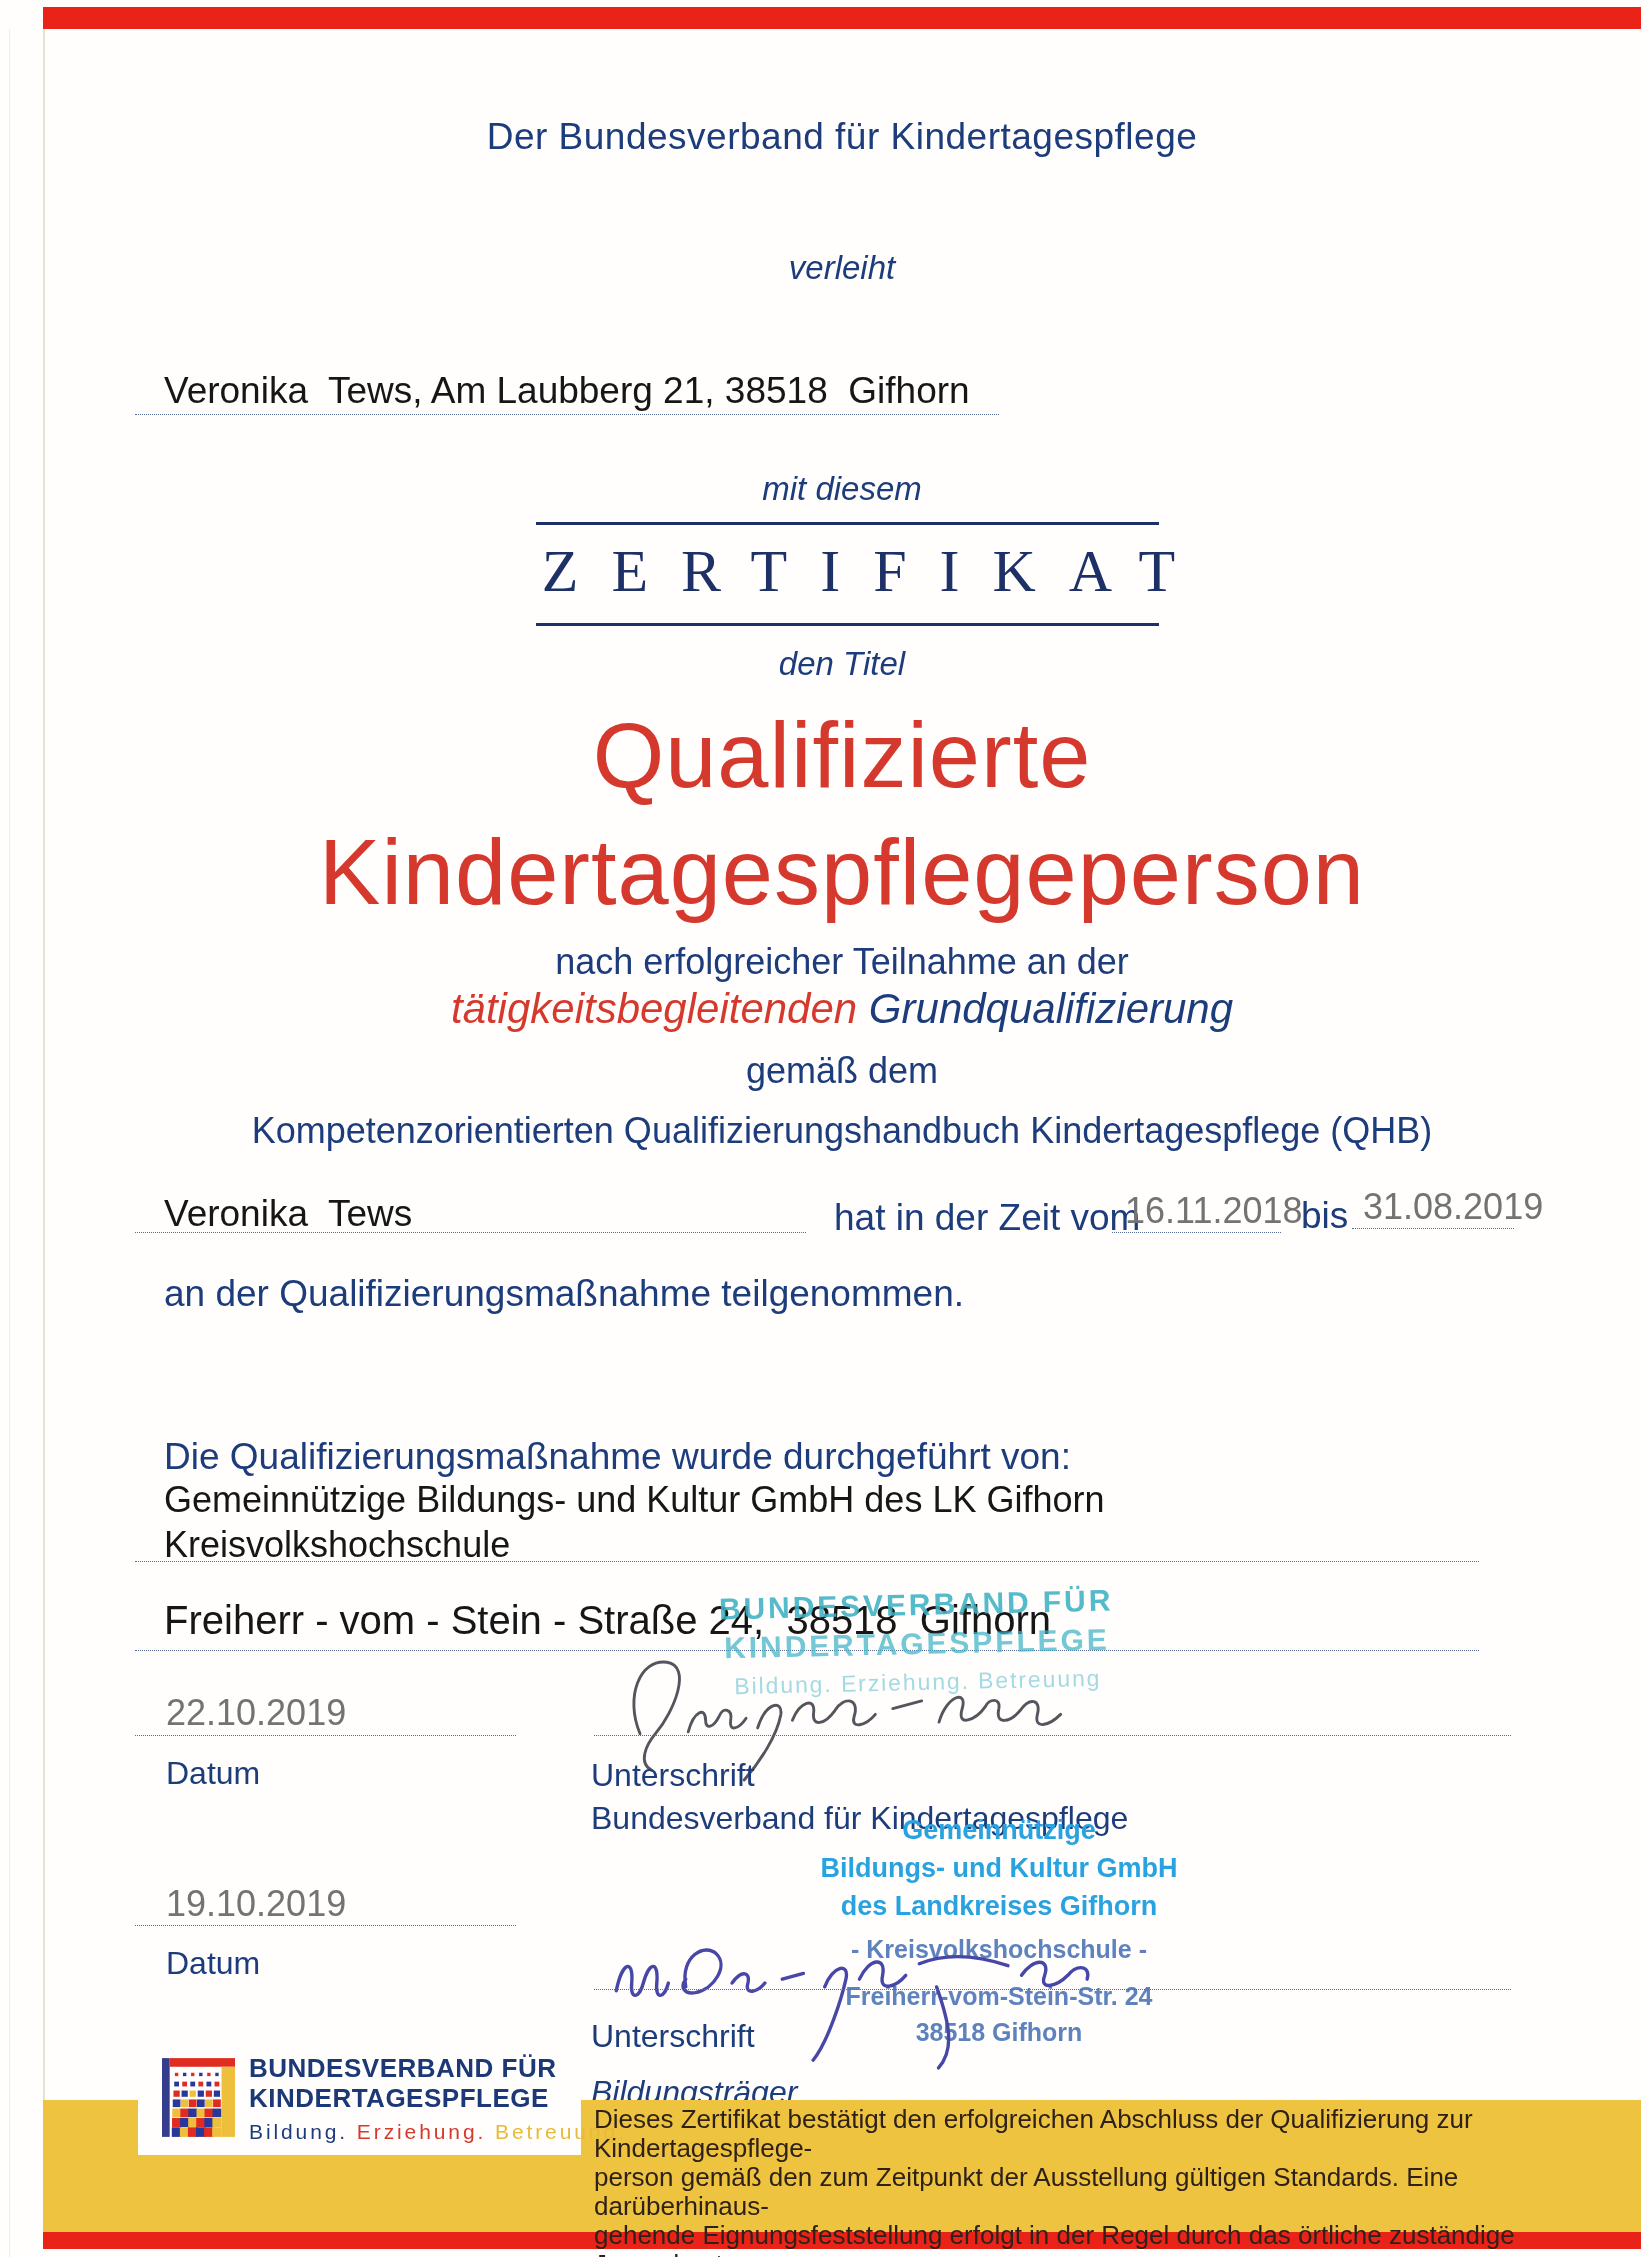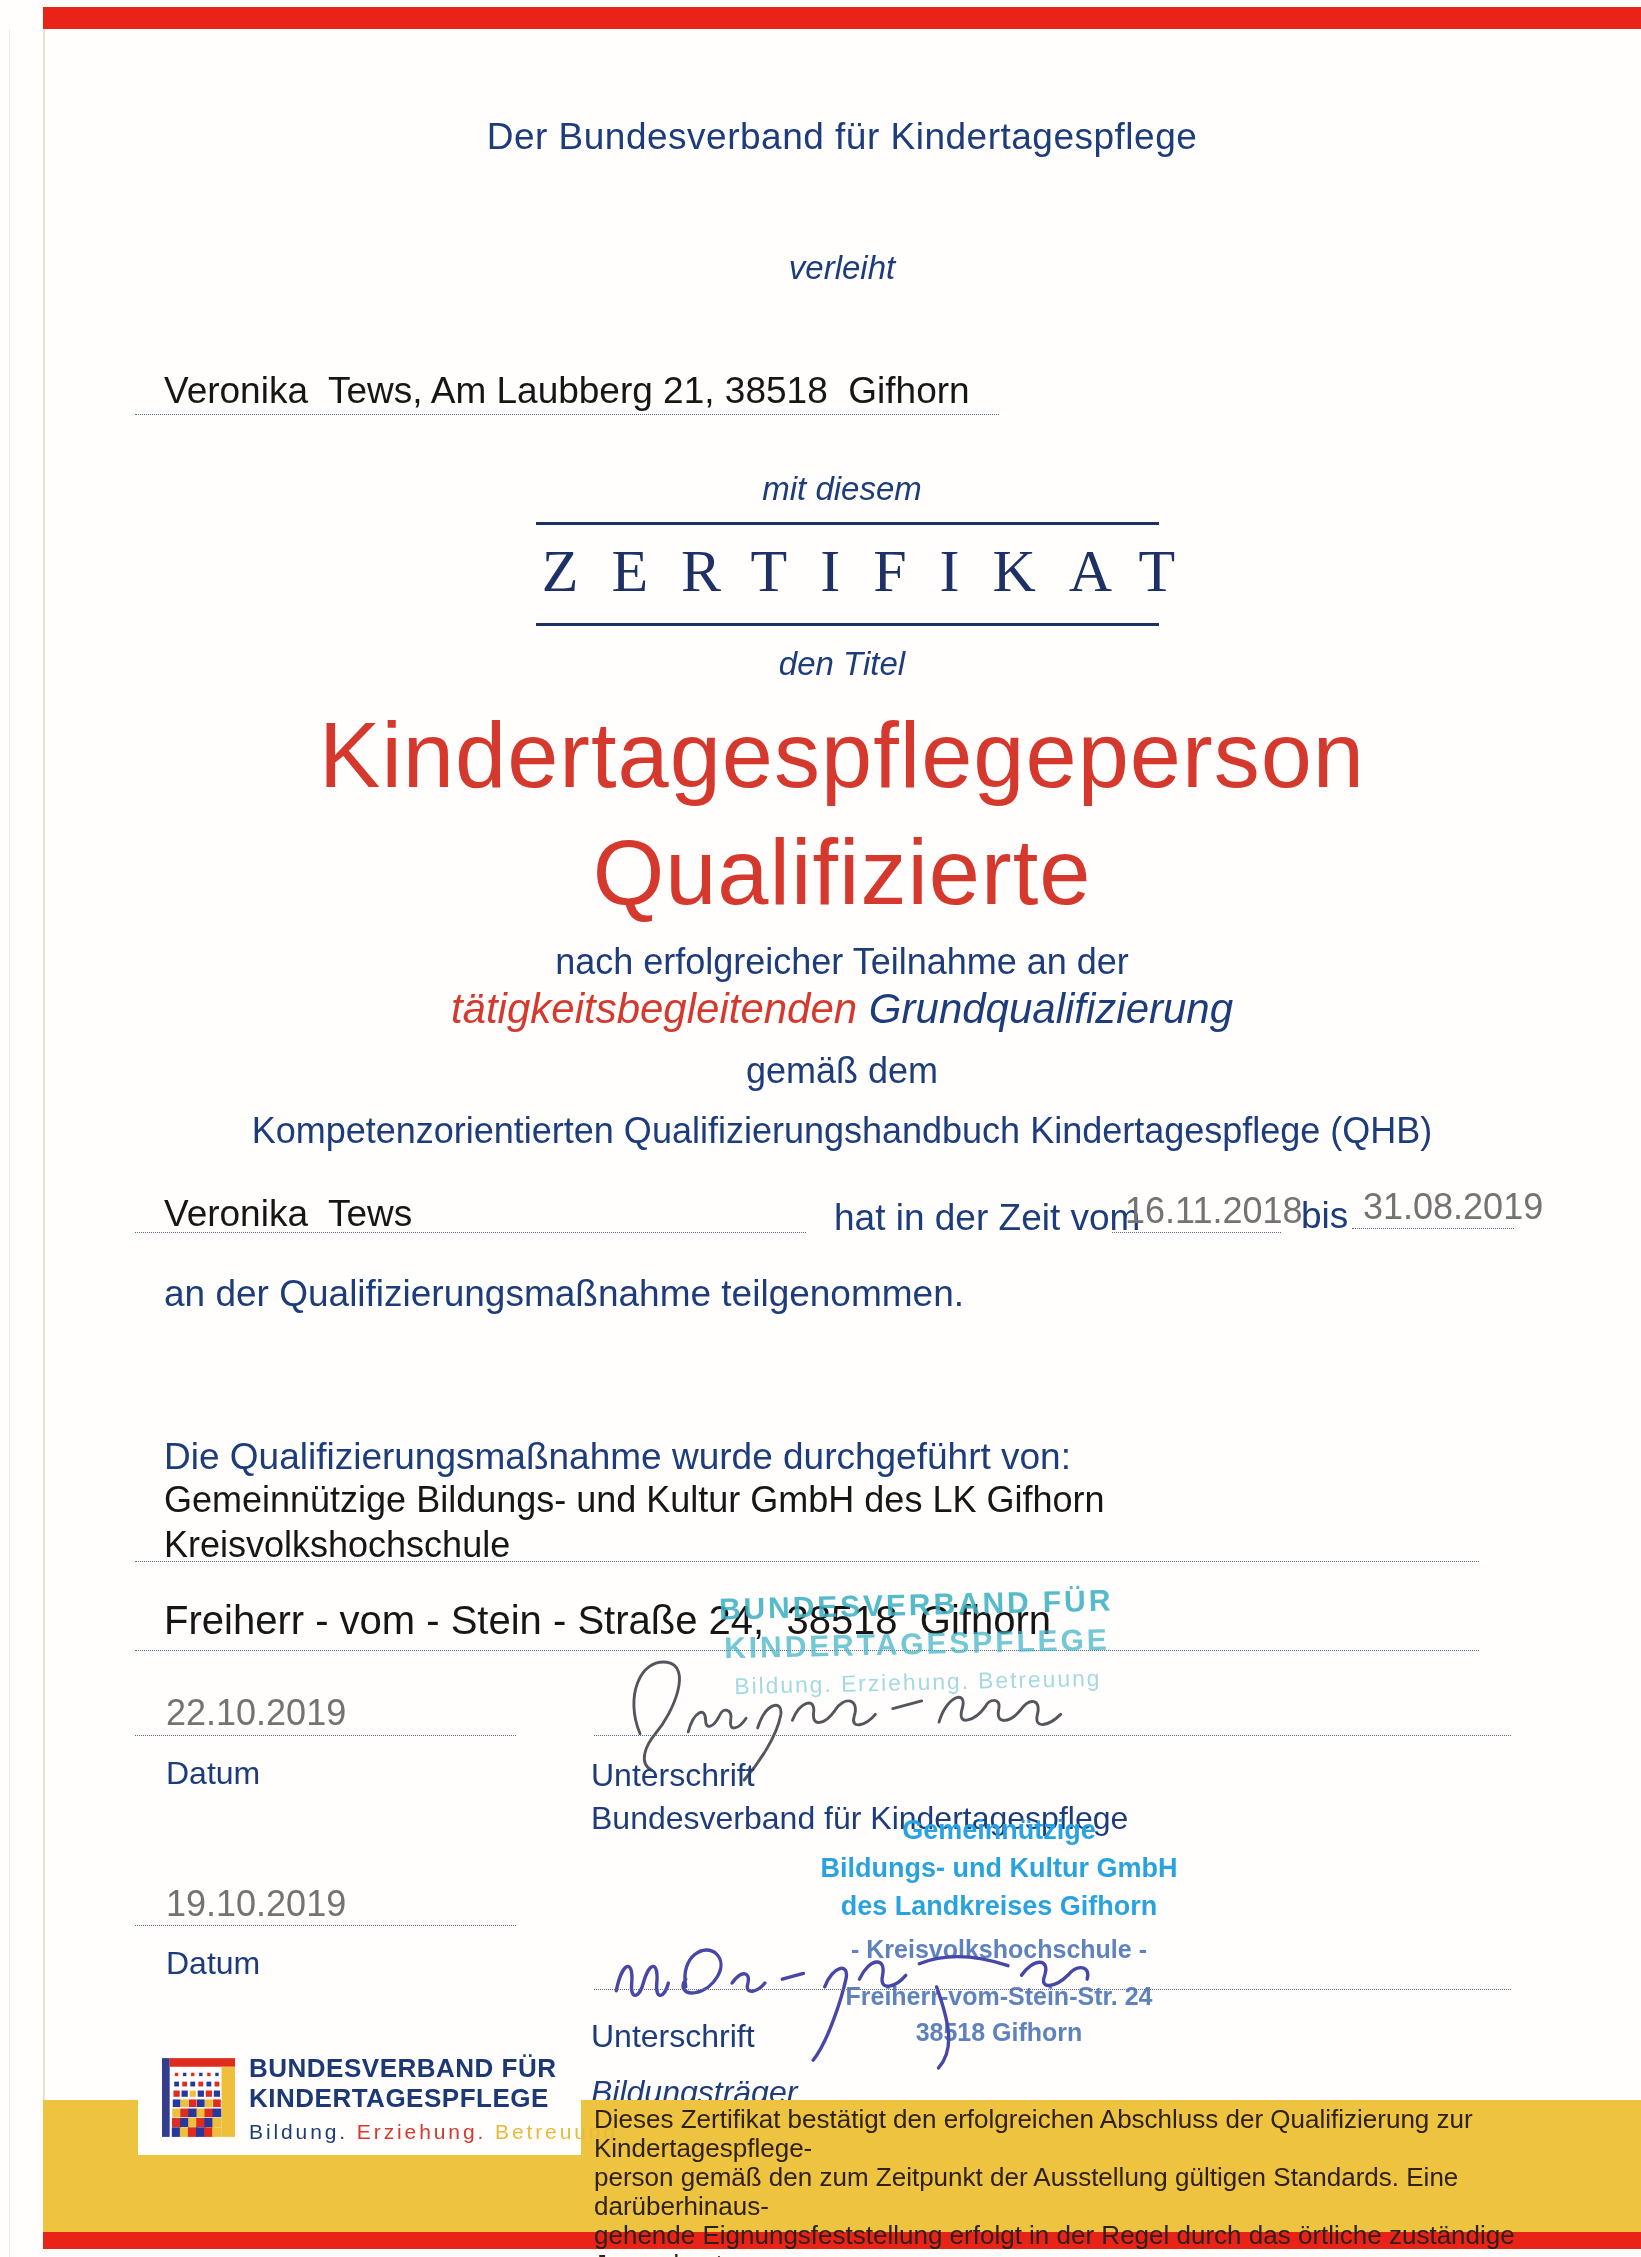--- a/index.html
+++ b/index.html
@@ -56,22 +56,22 @@
   <div class="abs fieldtxt" style="left:164px; top:370px;">Veronika  Tews, Am Laubberg 21, 38518  Gifhorn</div>
   <div class="dotline" style="left:135px; top:414px; width:864px;"></div>
 
   <div class="center verleiht navy it" style="top:470px;">mit diesem</div>
   <div class="rule" style="left:536px; top:522px; width:623px;"></div>
   <div class="center zert" style="top:537px;">ZERTIFIKAT</div>
   <div class="rule" style="left:536px; top:623px; width:623px;"></div>
   <div class="center verleiht navy it" style="top:645px;">den Titel</div>
 
   <div class="center awardred" style="top:697px;">
+    <div>Qualifizierte</div>
     <div>Kindertagespflegeperson</div>
-    <div>Qualifizierte</div>
   </div>
 
   <div class="center sub36 navy" style="top:941px;">nach erfolgreicher Teilnahme an der</div>
   <div class="center sub42 it" style="top:985px;">
     <span style="color:#d5392d;">tätigkeitsbegleitenden</span><span class="navy" style="white-space:pre;"> Grundqualifizierung</span>
   </div>
   <div class="center sub36 navy" style="top:1050px;">gemäß dem</div>
   <div class="center sub36 navy" style="top:1110px;">Kompetenzorientierten Qualifizierungshandbuch Kindertagespflege (QHB)</div>
 
   <div class="abs fieldtxt" style="left:164px; top:1193px;">Veronika  Tews</div>

